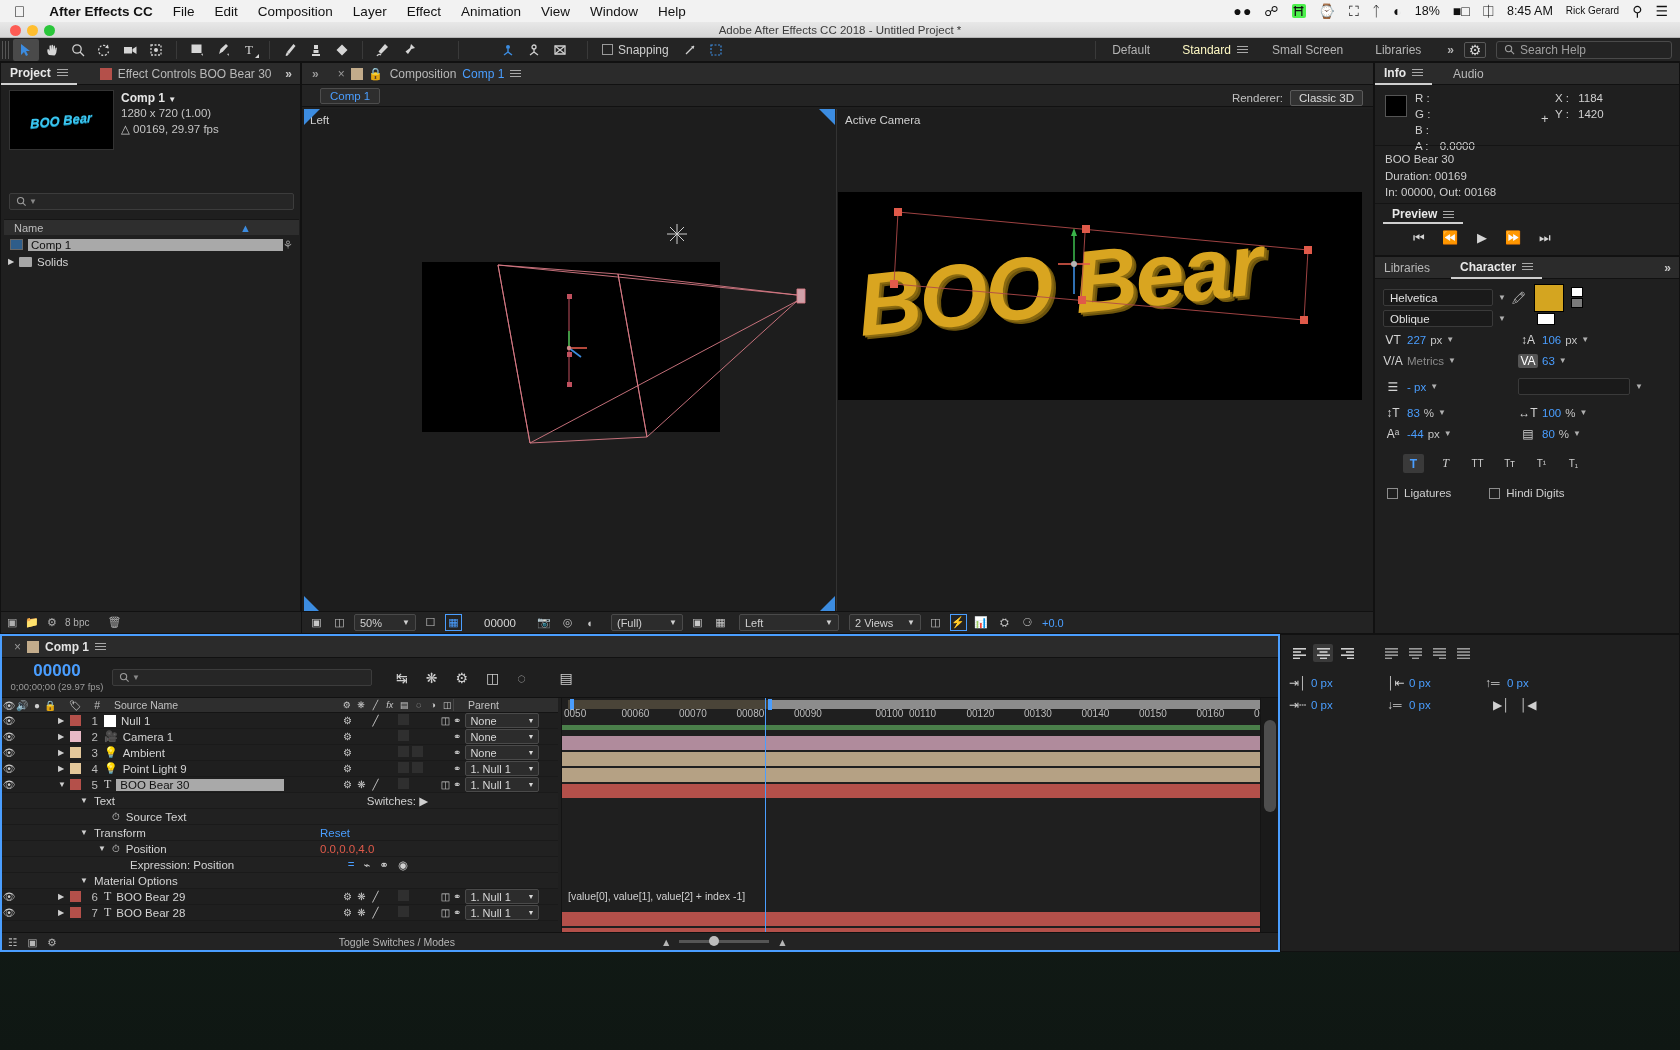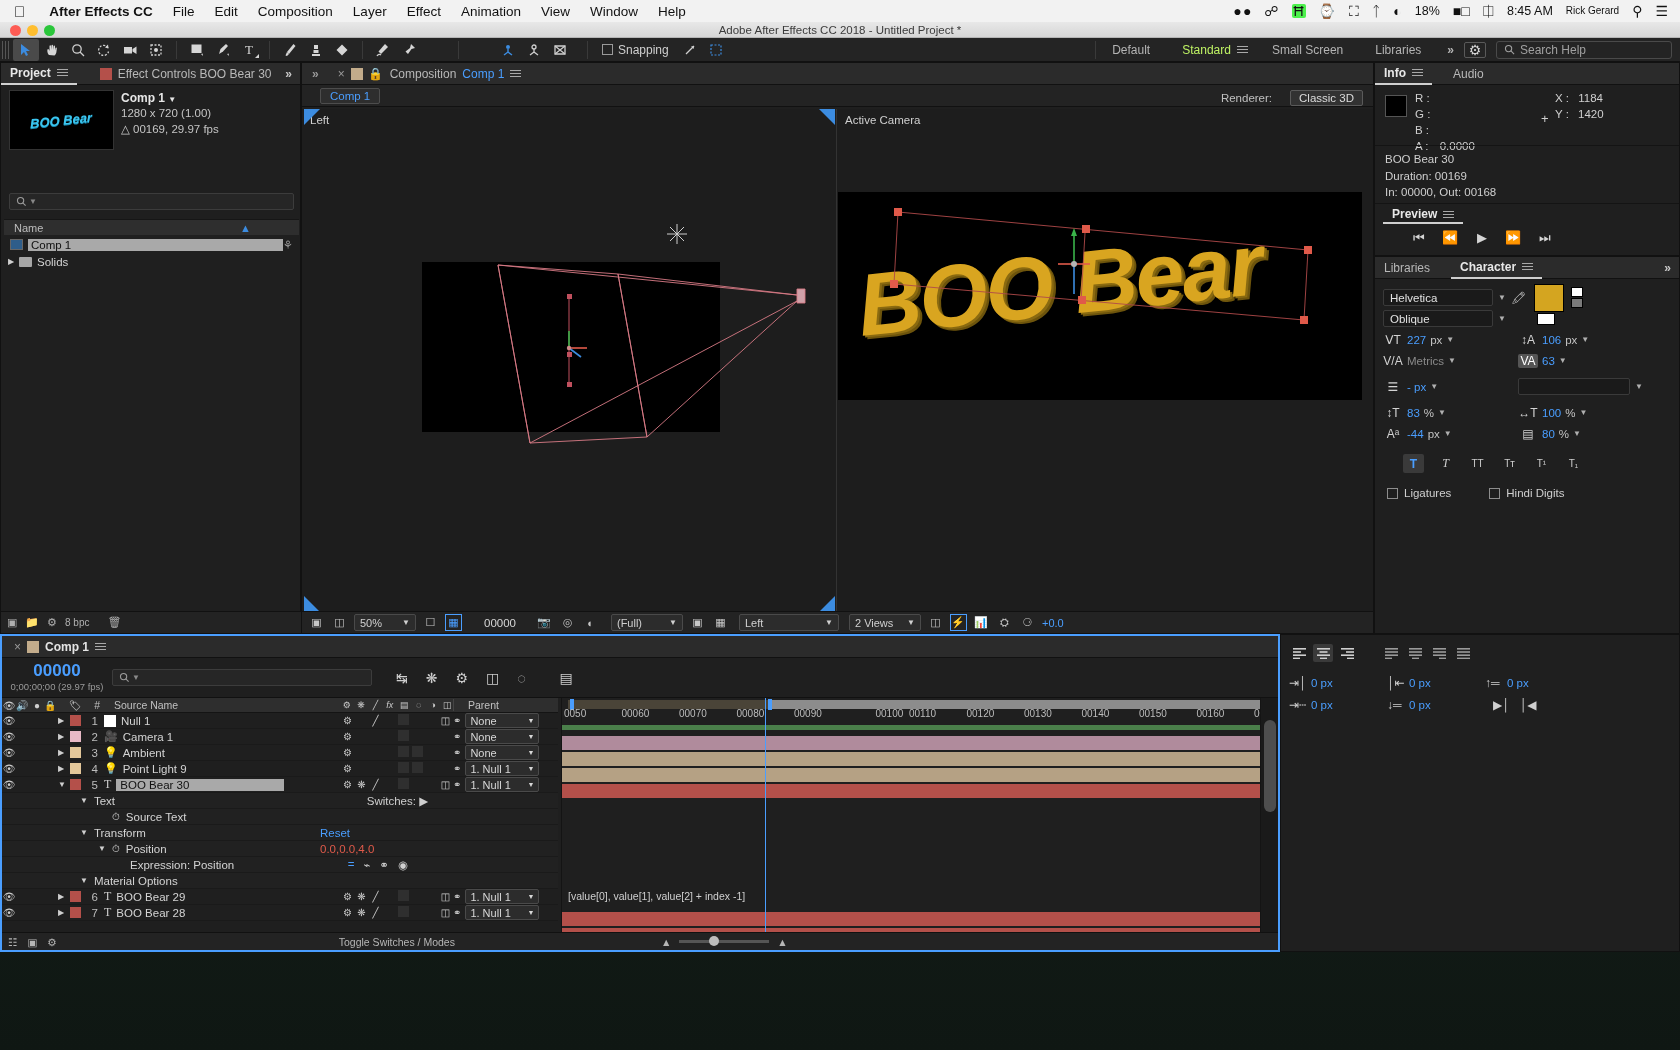--- a/index.html
+++ b/index.html
@@ -38,21 +38,21 @@
              border-bottom:1px solid #111; }
   .grip { width:8px; height:18px; margin:0 3px 0 2px;
           background:repeating-linear-gradient(90deg,#555 0 1px,transparent 1px 3px); }
   .tool { width:26px; height:22px; display:flex; align-items:center; justify-content:center;
           color:#d6d6d6; font-size:14px; position:relative; }
   .tool.sel { background:#4a4a4a; border-radius:2px; color:#3c8ce0; }
   .tool svg { display:block; }
   .tsep { width:1px; height:18px; background:#3a3a3a; margin:0 7px; }
   .snapchk { width:11px;height:11px;border:1px solid #9a9a9a; display:inline-block; margin-right:5px; vertical-align:-1px;}
   .ws { color:#b4b4b4; font-size:12px; padding:0 16px; white-space:nowrap;}
-  .ws.active { color:#bef264; }
+  .ws.active { color:#fef9c3; }
   .searchhelp { display:flex; align-items:center; gap:5px; color:#a0a0a0; font-size:12px;
                 border:1px solid #4a4a4a; border-radius:3px; height:18px; padding:0 7px; }
 
   
   .panel { position:absolute; background:#1f1f1f; border:1px solid #111; }
   .ptabs { height:22px; background:#2b2b2b; display:flex; align-items:center;
            border-bottom:1px solid #111; font-size:12px; }
   .ptab { padding:0 9px; height:22px; display:flex; align-items:center; gap:6px; color:#b8b8b8; white-space:nowrap;}
   .ptab.active { color:#e8e8e8; border-bottom:2px solid #cfcfcf; font-weight:bold; }
   .hamb { display:inline-block; width:11px; }
@@ -76,21 +76,21 @@
   .row-item.sel .lbl { background:#a9a9a9; color:#111; padding:0 3px; }
   .projbottom { position:absolute; left:0; bottom:0; width:301px; height:22px; background:#232323;
                 border-top:1px solid #111; display:flex; align-items:center; gap:8px; padding-left:6px; color:#b0b0b0; font-size:11px;}
 
   
   #compPanel { left:301px; top:62px; width:1073px; height:572px; }
   .comptabs { height:22px; background:#2b2b2b; display:flex; align-items:center; border-bottom:1px solid #111;}
   .compsub { height:22px; background:#232323; display:flex; align-items:center; padding-left:18px; border-bottom:1px solid #111;}
   .compchip { border:1px solid #4d4d4d; background:#2e2e2e; color:#4a9eff; font-size:11.5px;
               padding:1px 9px; border-radius:2px; }
-  .renderchip { position:absolute; right:10px; top:27px; display:flex; align-items:center; gap:18px; font-size:11.5px; color:#c0c0c0;}
+  .renderchip { position:absolute; right:10px; top:27px; display:flex; align-items:center; gap:7px; font-size:11.5px; color:#c0c0c0;}
   .renderchip .v { border:1px solid #5a5a5a; background:#323232; color:#ddd; padding:1px 8px; border-radius:2px;}
   .viewport { position:absolute; top:46px; left:0; width:1071px; height:503px; background:#1c1c1c;
               display:flex; }
   .vhalf { position:relative; flex:1; border-right:1px solid #333; overflow:hidden; }
   .vhalf:last-child{border-right:none;}
   .vlabel { position:absolute; left:8px; top:5px; font-size:11.5px; color:#d0d0d0; }
   .compbottom { position:absolute; left:0; bottom:0; width:1071px; height:22px; background:#232323;
                 border-top:1px solid #111; display:flex; align-items:center; gap:6px; padding-left:6px;
                 color:#bfbfbf; font-size:11px; }
   .dd { border:1px solid #4a4a4a; background:#2c2c2c; height:17px; display:flex; align-items:center;

